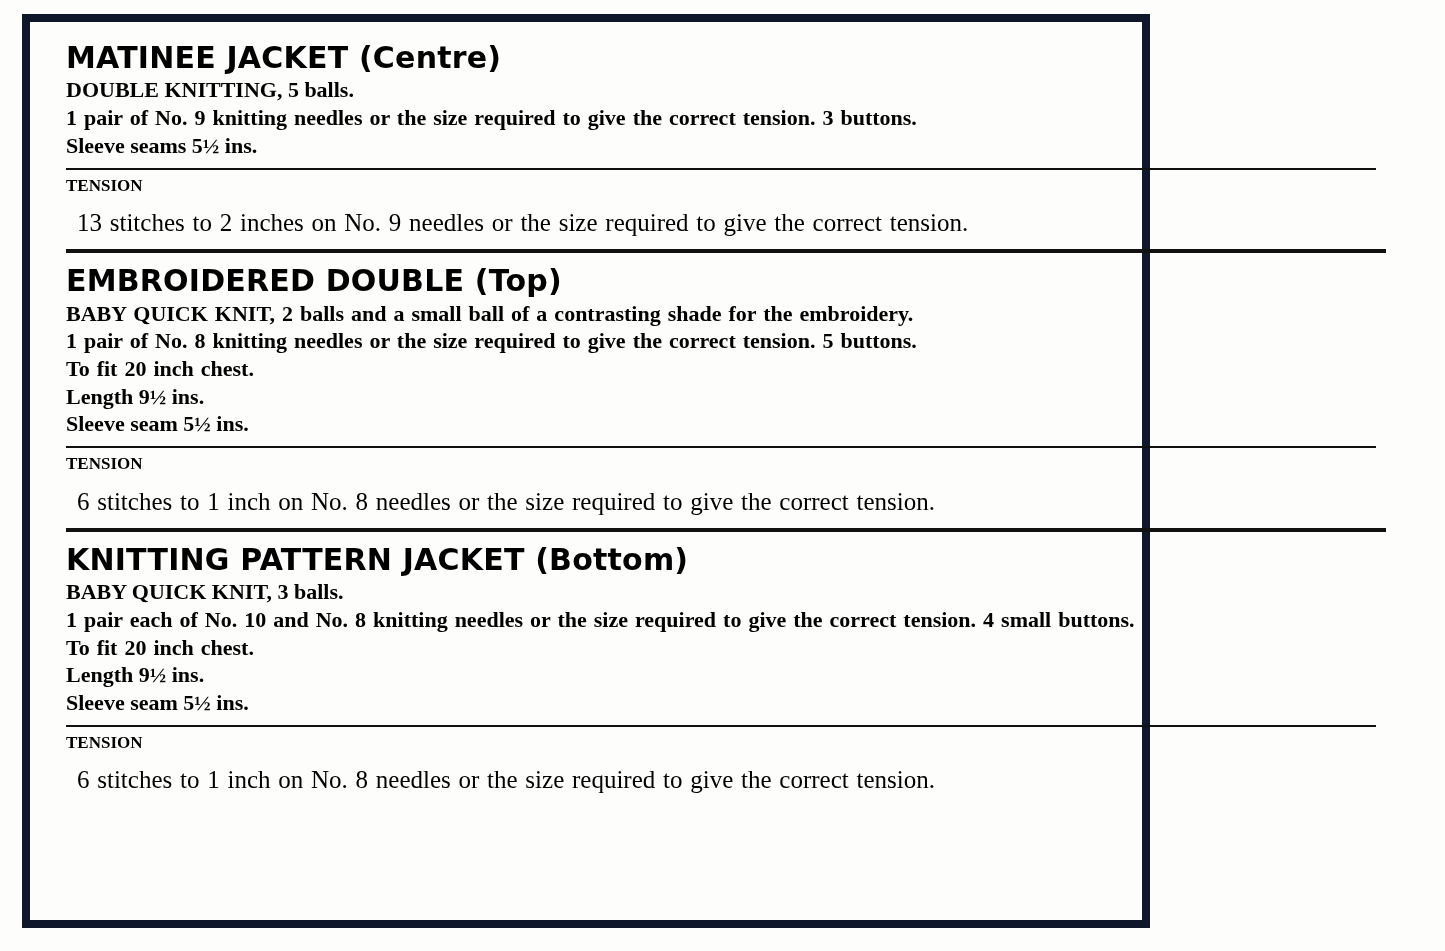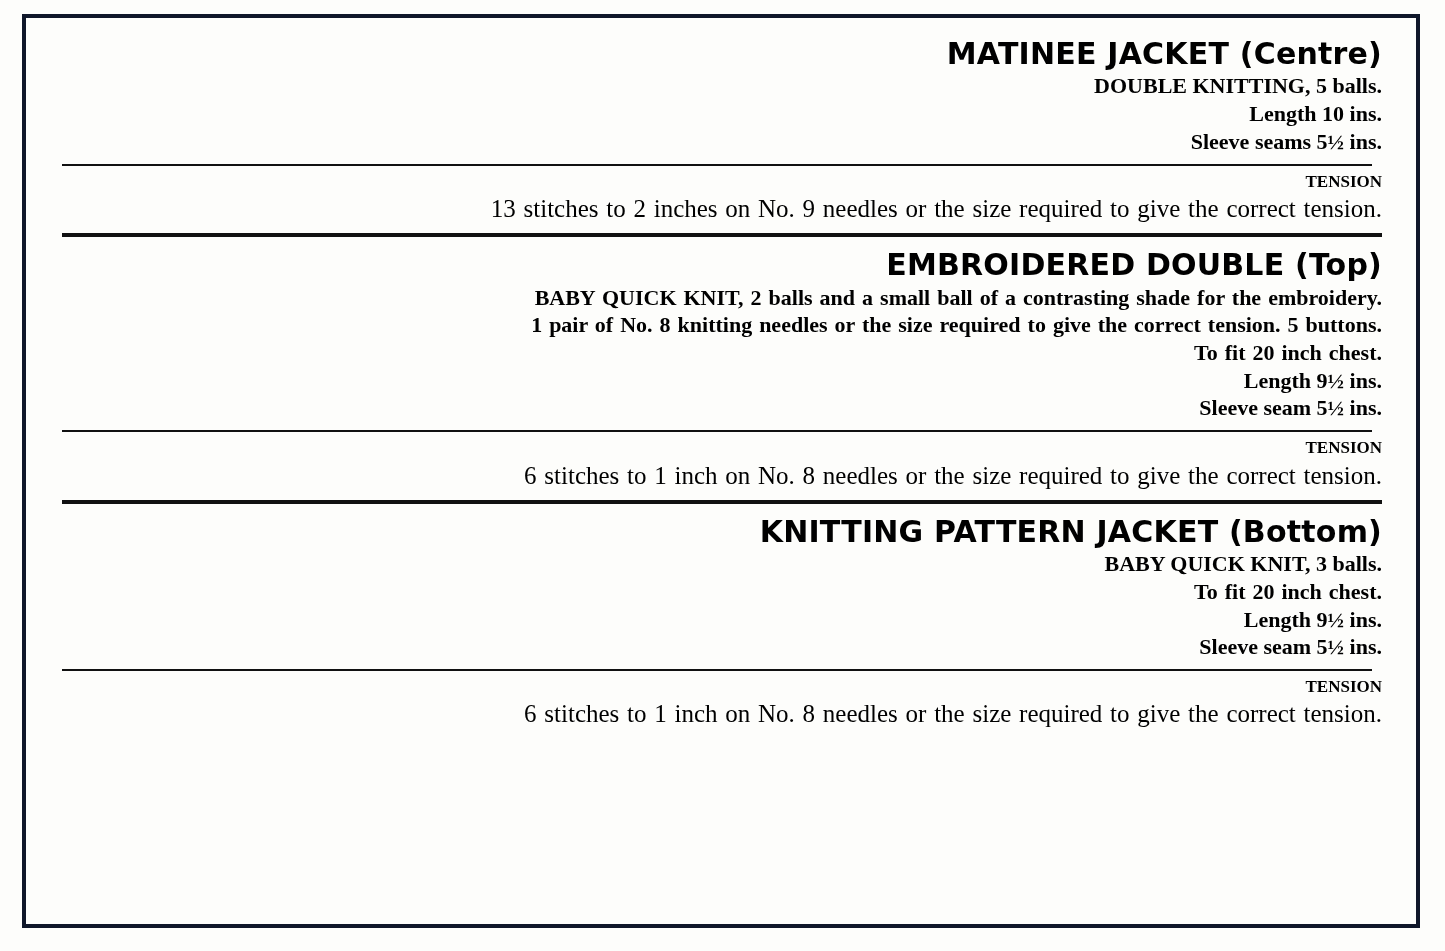--- a/index.html
+++ b/index.html
@@ -18,26 +18,25 @@
     position: relative;
     width: 1445px;
     height: 951px;
     background: #fdfdfb;
     box-sizing: border-box;
   }
   .outer-frame {
     position: absolute;
     left: 22px;
     top: 14px;
-    width: 1398px;
+    width: 1128px;
     height: 914px;
-    border: 4px solid #0f172a;
+    border: 8px solid #0f172a;
     box-sizing: border-box;
     background: #fdfdfb;
-    text-align: right;
   }
   .content {
     position: absolute;
     left: 36px;
     top: 18px;
     width: 1320px;
   }
   .section {
     margin-bottom: 0px;
   }
@@ -75,37 +74,37 @@
     font-family: "Liberation Serif", serif;
     font-weight: bold;
     font-size: 17px;
     line-height: 1.2;
     margin: 0 0 1px 0;
   }
   .tension-body {
     font-family: "Liberation Serif", serif;
     font-size: 25px;
     line-height: 1.25;
-    margin: 0;
+    margin: 11px;
   }
   .spaced {
     word-spacing: 1.5px;
   }
 </style>
 </head>
 <body>
 
 <div class="page">
   <div class="outer-frame">
     <div class="content">
 
       <div class="section">
         <div class="heading">MATINEE JACKET (Centre)</div>
         <div class="line bold">DOUBLE KNITTING, 5 balls.</div>
-        <div class="line bold">Length 10 ins.</div>
+        <div class="line bold spaced">1 pair of No. 9 knitting needles or the size required to give the correct tension. 3 buttons.</div>
         <div class="line bold">Sleeve seams 5½ ins.</div>
         <hr class="rule-thin">
         <div class="tension-title">TENSION</div>
         <div class="tension-body spaced">13 stitches to 2 inches on No. 9 needles or the size required to give the correct tension.</div>
       </div>
 
       <hr class="rule-thick">
 
       <div class="section">
         <div class="heading">EMBROIDERED DOUBLE (Top)</div>
@@ -117,20 +116,21 @@
         <hr class="rule-thin">
         <div class="tension-title">TENSION</div>
         <div class="tension-body spaced">6 stitches to 1 inch on No. 8 needles or the size required to give the correct tension.</div>
       </div>
 
       <hr class="rule-thick">
 
       <div class="section">
         <div class="heading">KNITTING PATTERN JACKET (Bottom)</div>
         <div class="line bold">BABY QUICK KNIT, 3 balls.</div>
+        <div class="line bold spaced">1 pair each of No. 10 and No. 8 knitting needles or the size required to give the correct tension. 4 small buttons.</div>
         <div class="line bold spaced">To fit 20 inch chest.</div>
         <div class="line bold">Length 9½ ins.</div>
         <div class="line bold">Sleeve seam 5½ ins.</div>
         <hr class="rule-thin">
         <div class="tension-title">TENSION</div>
         <div class="tension-body spaced">6 stitches to 1 inch on No. 8 needles or the size required to give the correct tension.</div>
       </div>
 
     </div>
   </div>

